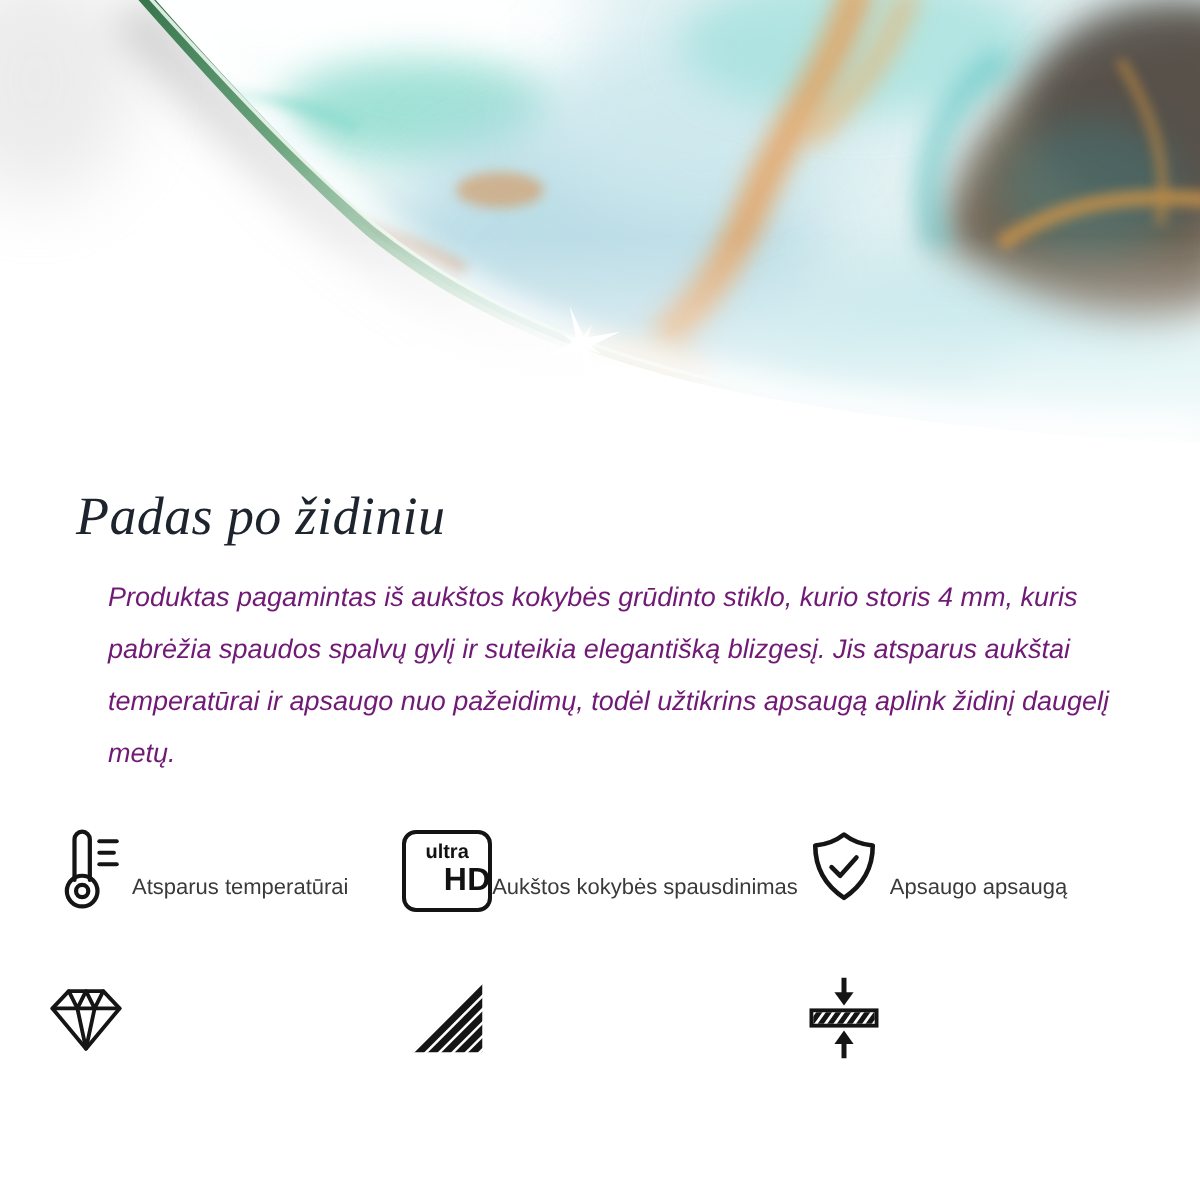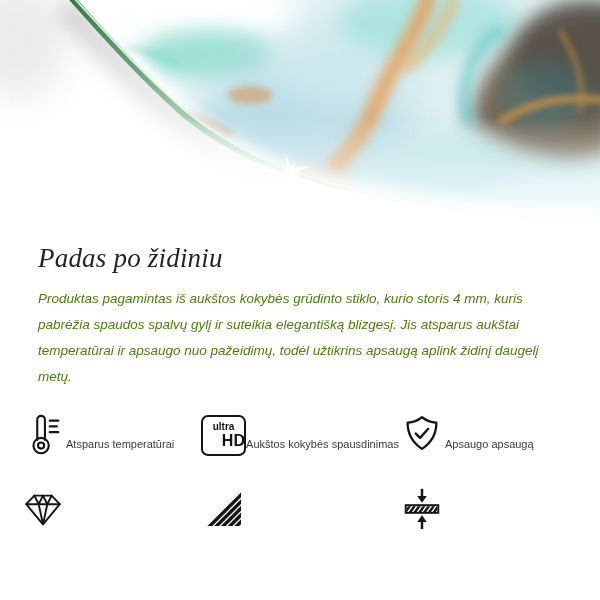--- a/index.html
+++ b/index.html
@@ -19,24 +19,24 @@
     font-family: "Liberation Serif", "DejaVu Serif", serif;
     font-weight: 400;
     font-size: 27px;
     line-height: 37px;
     color: #1e242e;
     letter-spacing: 0.2px;
   }
   .title span { display: block; }
 
   .description {
-    margin: 9px 0 0 0;
+    margin: 9px 0 0 16px;
     font-size: 13.5px;
     line-height: 26px;
-    color: #4d7c0f;
+    color: #701a75;
   }
 
   .features {
     display: grid;
     grid-template-columns: repeat(3, 1fr);
     row-gap: 26px;
     margin-top: 21px;
     padding: 0 20px;
   }
   .feature { display: flex; flex-direction: row; align-items: center; }

